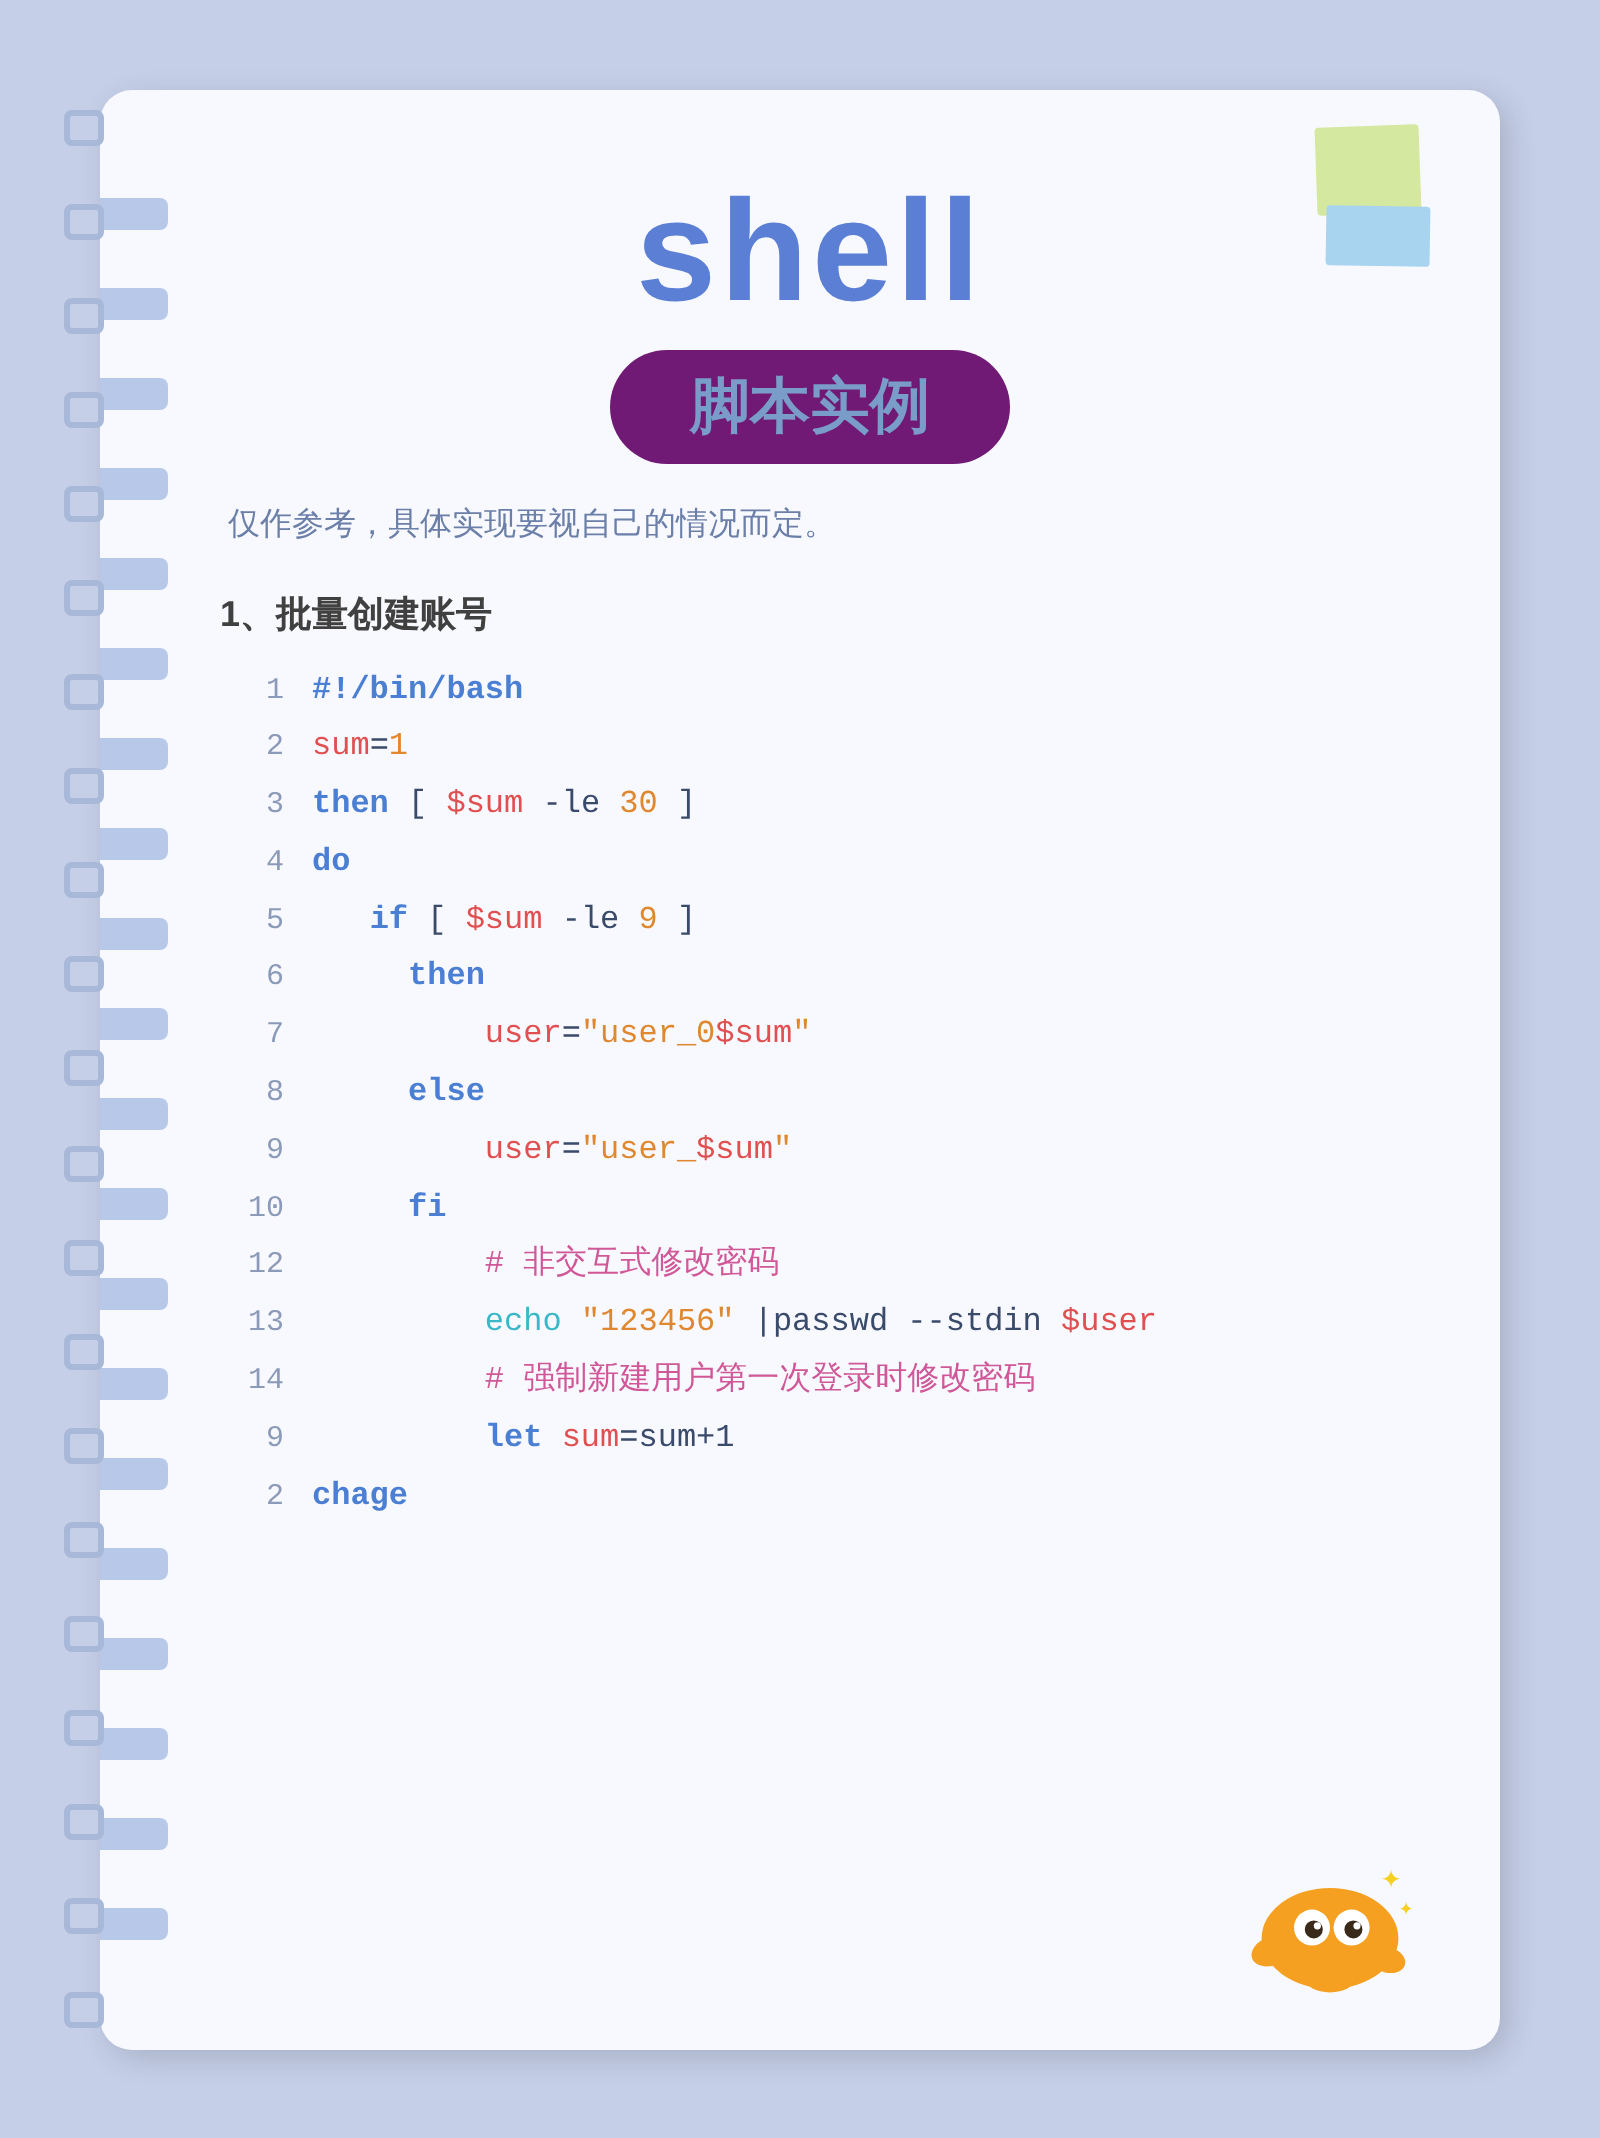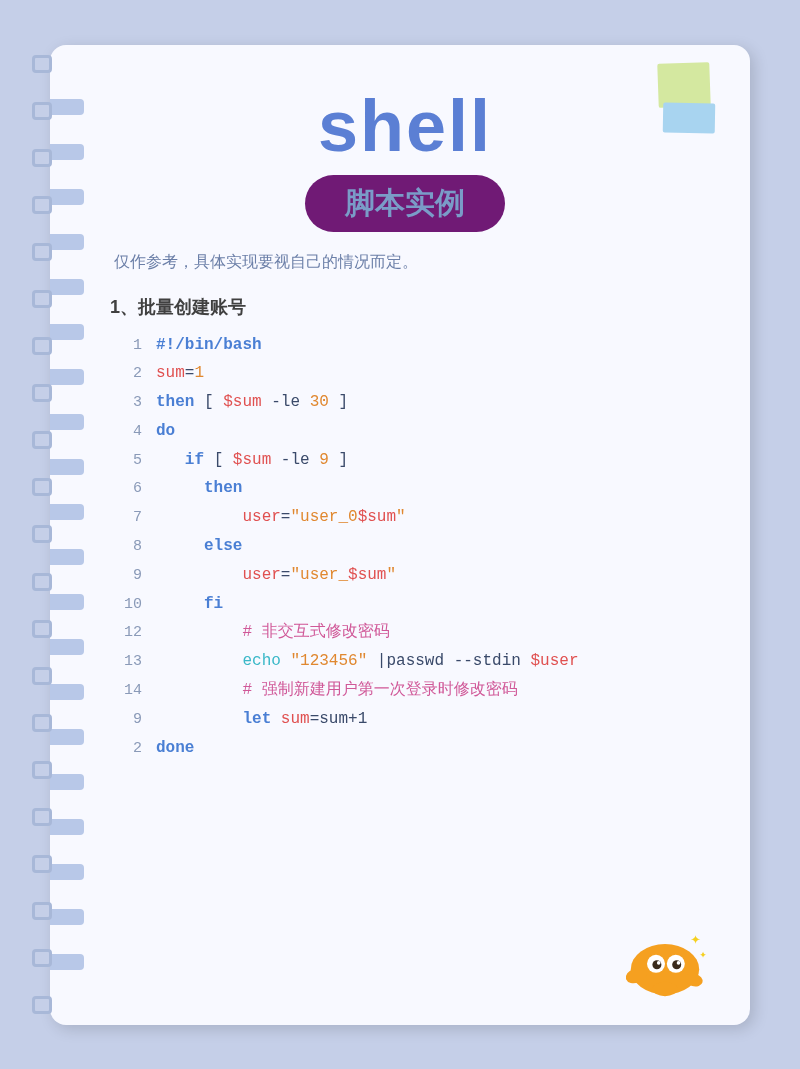--- a/index.html
+++ b/index.html
@@ -373,21 +373,21 @@
         <span class="line-num">9</span>
         <span class="code-content">
           <span>&nbsp;&nbsp;&nbsp;&nbsp;&nbsp;&nbsp;&nbsp;&nbsp;</span>
           <span class="c-blue">let </span><span class="c-red">sum</span><span class="c-dark">=sum+1</span>
         </span>
       </div>
 
       <div class="code-line">
         <span class="line-num">2</span>
         <span class="code-content">
-          <span class="c-blue">done</span>
+          <span class="c-blue">chage</span>
         </span>
       </div>
 
     </div>
 
     <div class="mascot">
       <svg viewBox="0 0 100 90" xmlns="http://www.w3.org/2000/svg">
 
         <ellipse cx="50" cy="58" rx="38" ry="28" fill="#f5a020"></ellipse>
 

